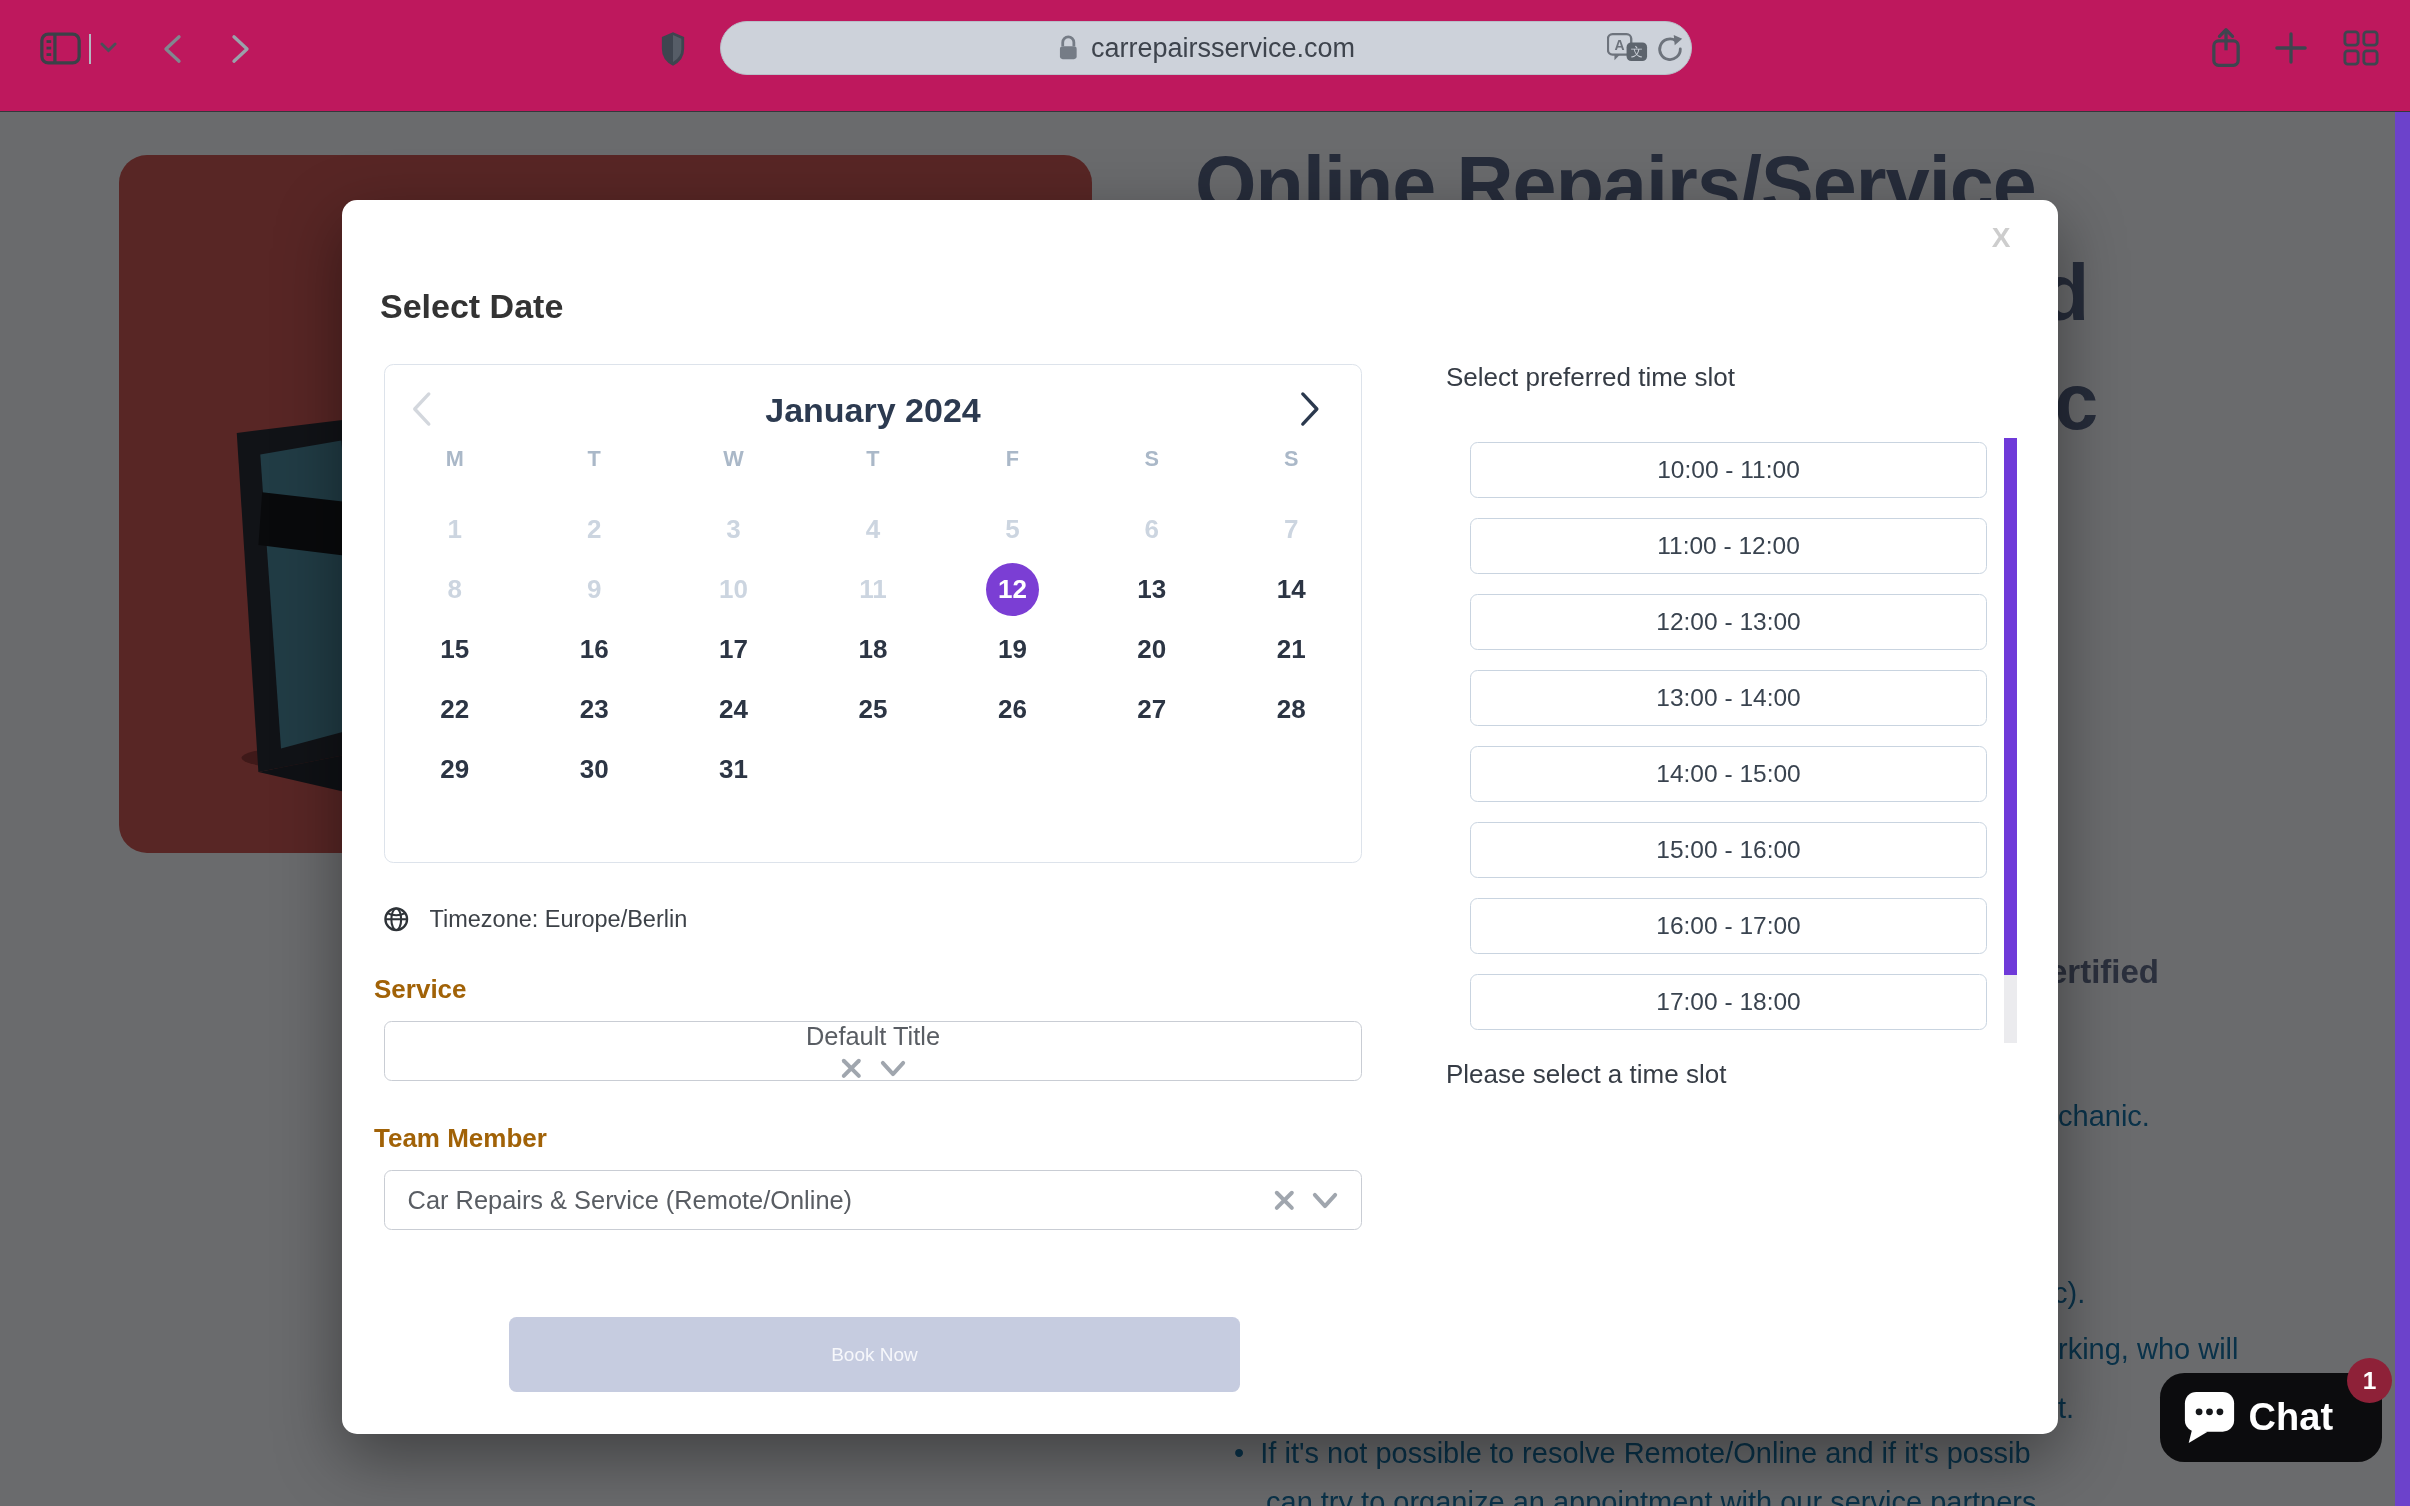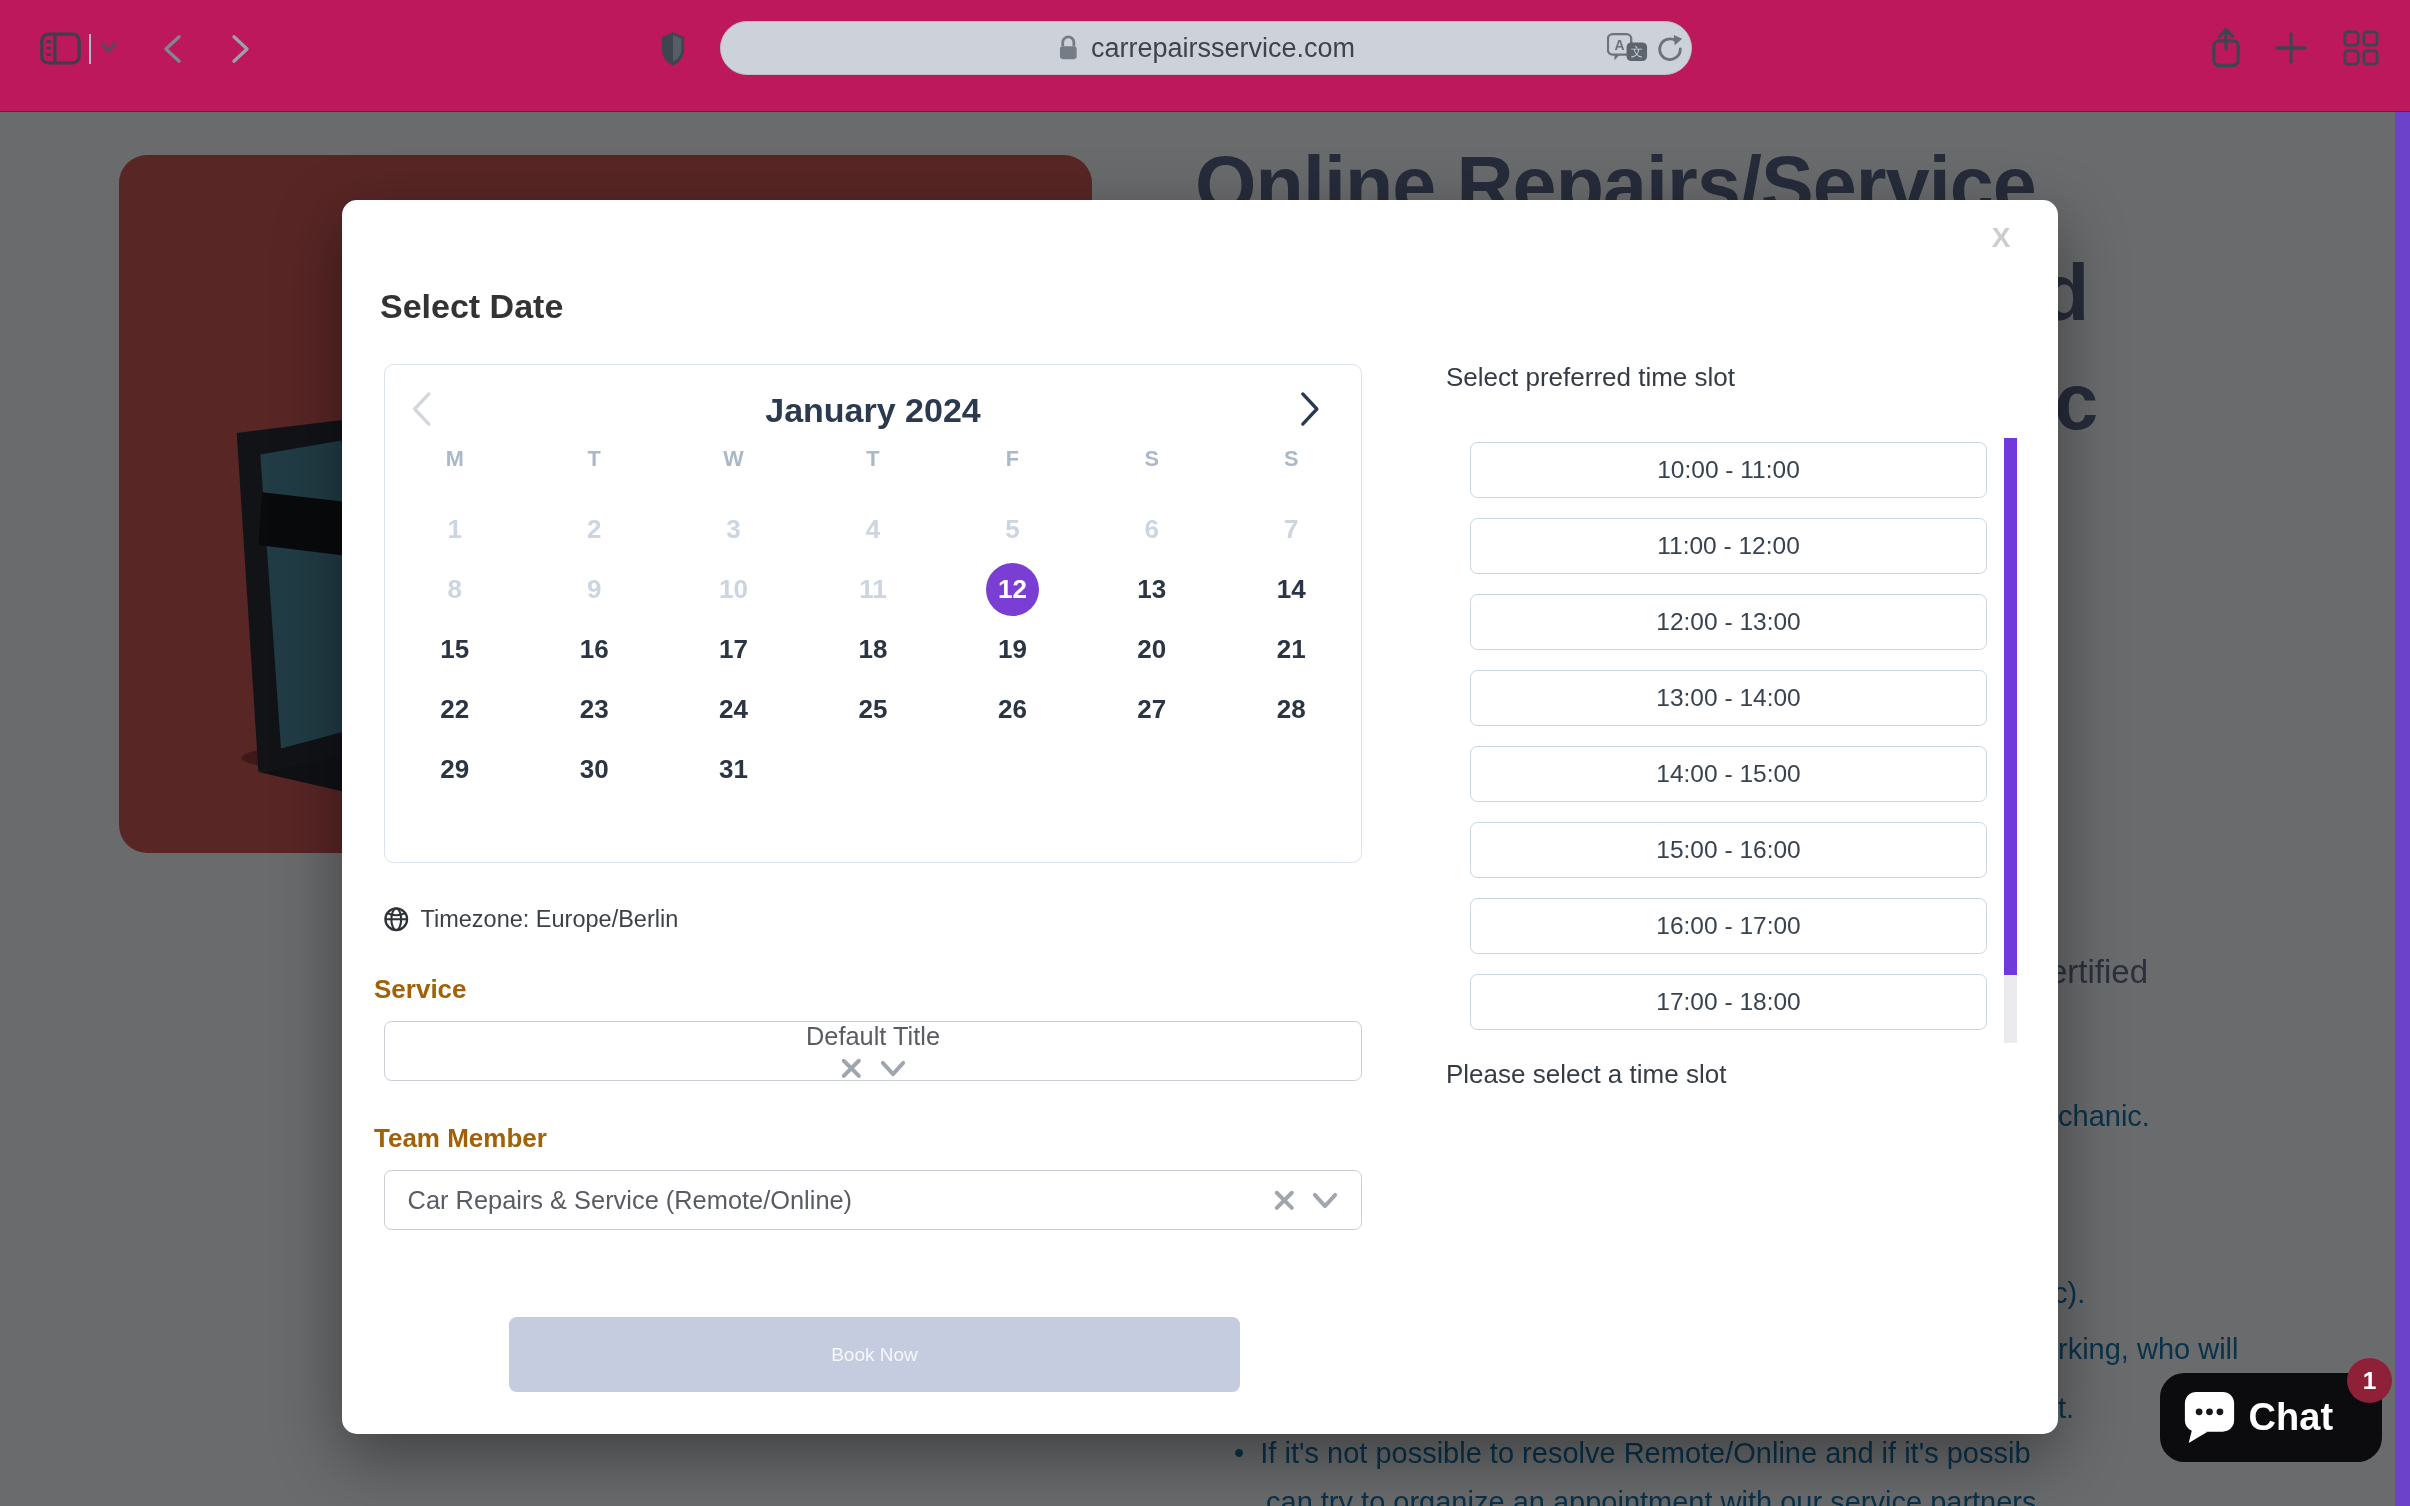--- a/index.html
+++ b/index.html
@@ -21,21 +21,21 @@
   
   .page { position:absolute; left:0; top:96px; width:2411px; height:1411px;
     background:#ffffff; overflow:hidden; z-index:1; }
   .red-card { position:absolute; left:119px; top:59px; width:973px; height:698px;
     border-radius:28px; background:#d04a42; overflow:hidden; }
   .bg-text { position:absolute; color:#55608a; font-weight:700; }
   .hl1 { left:1195px; top:43px;  font-size:79px; letter-spacing:-0.9px; color:#4e5a7a; }
   .hl2 { left:2041px; top:151px; font-size:79px; color:#4e5a7a; }
   .hl3 { left:1940px; top:260px; font-size:79px; color:#4e5a7a; }
   .paren { left:2011px; top:712px; font-size:73px; font-weight:600; color:#5a6580; }
-  .f-cert { left:2049px; top:857px; font-size:33px; font-weight:400; color:#5a6580; }
+  .f-cert { left:2049px; top:857px; font-size:33px; font-weight:700; color:#5a6580; }
   .f-body { font-size:29px; font-weight:400; color:#0369a1; }
   .f-chanic { left:2058px; top:1004px; }
   .f-c { left:2053px; top:1181px; }
   .f-rking { left:2058px; top:1237px; }
   .f-t { left:2058px; top:1296px; }
   .f-bullet { left:1234px; top:1341px; }
   .f-partial { left:1266px; top:1390px; }
 
   .overlay { position:absolute; left:0; top:96px; width:2411px; height:1411px;
     background:rgba(14,16,20,0.62); z-index:2; }
@@ -69,21 +69,21 @@
   .cal-weekdays span { flex:1; text-align:center; font-size:21.7px; font-weight:700; color:#aab8c8; }
   .cal-grid { position:absolute; left:0; top:134px; width:100%; }
   .cal-row { display:flex; height:60px; }
   .cal-cell { flex:1; display:flex; align-items:center; justify-content:center;
     font-size:26px; font-weight:600; color:#2c3544; cursor:pointer; }
   .cal-cell.muted { color:#ccd5e0; }
   .cal-cell.empty { cursor:default; }
   .cal-cell .sel { width:53px; height:53px; border-radius:50%; background:#7b3ed4;
     color:#fff; display:flex; align-items:center; justify-content:center; }
 
-  .tz-row { position:absolute; left:42px; top:706px; display:flex; align-items:center; gap:12px;
+  .tz-row { position:absolute; left:42px; top:706px; display:flex; align-items:center; gap:21px;
     font-size:23.5px; color:#3c4147; }
   .fld-label { position:absolute; left:32px; font-size:26px; font-weight:700; color:#a16207; }
   .sel-box { position:absolute; left:42px; width:978px; height:60px;
     border:1.9px solid #c9cdd4; border-radius:7.5px; background:#fff;
     display:flex; align-items:center; padding:0 22.6px; cursor:pointer; }
   .sel-box .val { font-size:25.4px; color:#595d63; flex:1; }
   .sel-icons { display:flex; align-items:center; gap:17px; }
   .book-btn { position:absolute; left:167px; top:1117px; width:731px; height:75px;
     background:#c6cce0; border:none; border-radius:7.5px; color:#f6f7fb; font-size:19px;
     font-family:inherit; cursor:pointer; }

